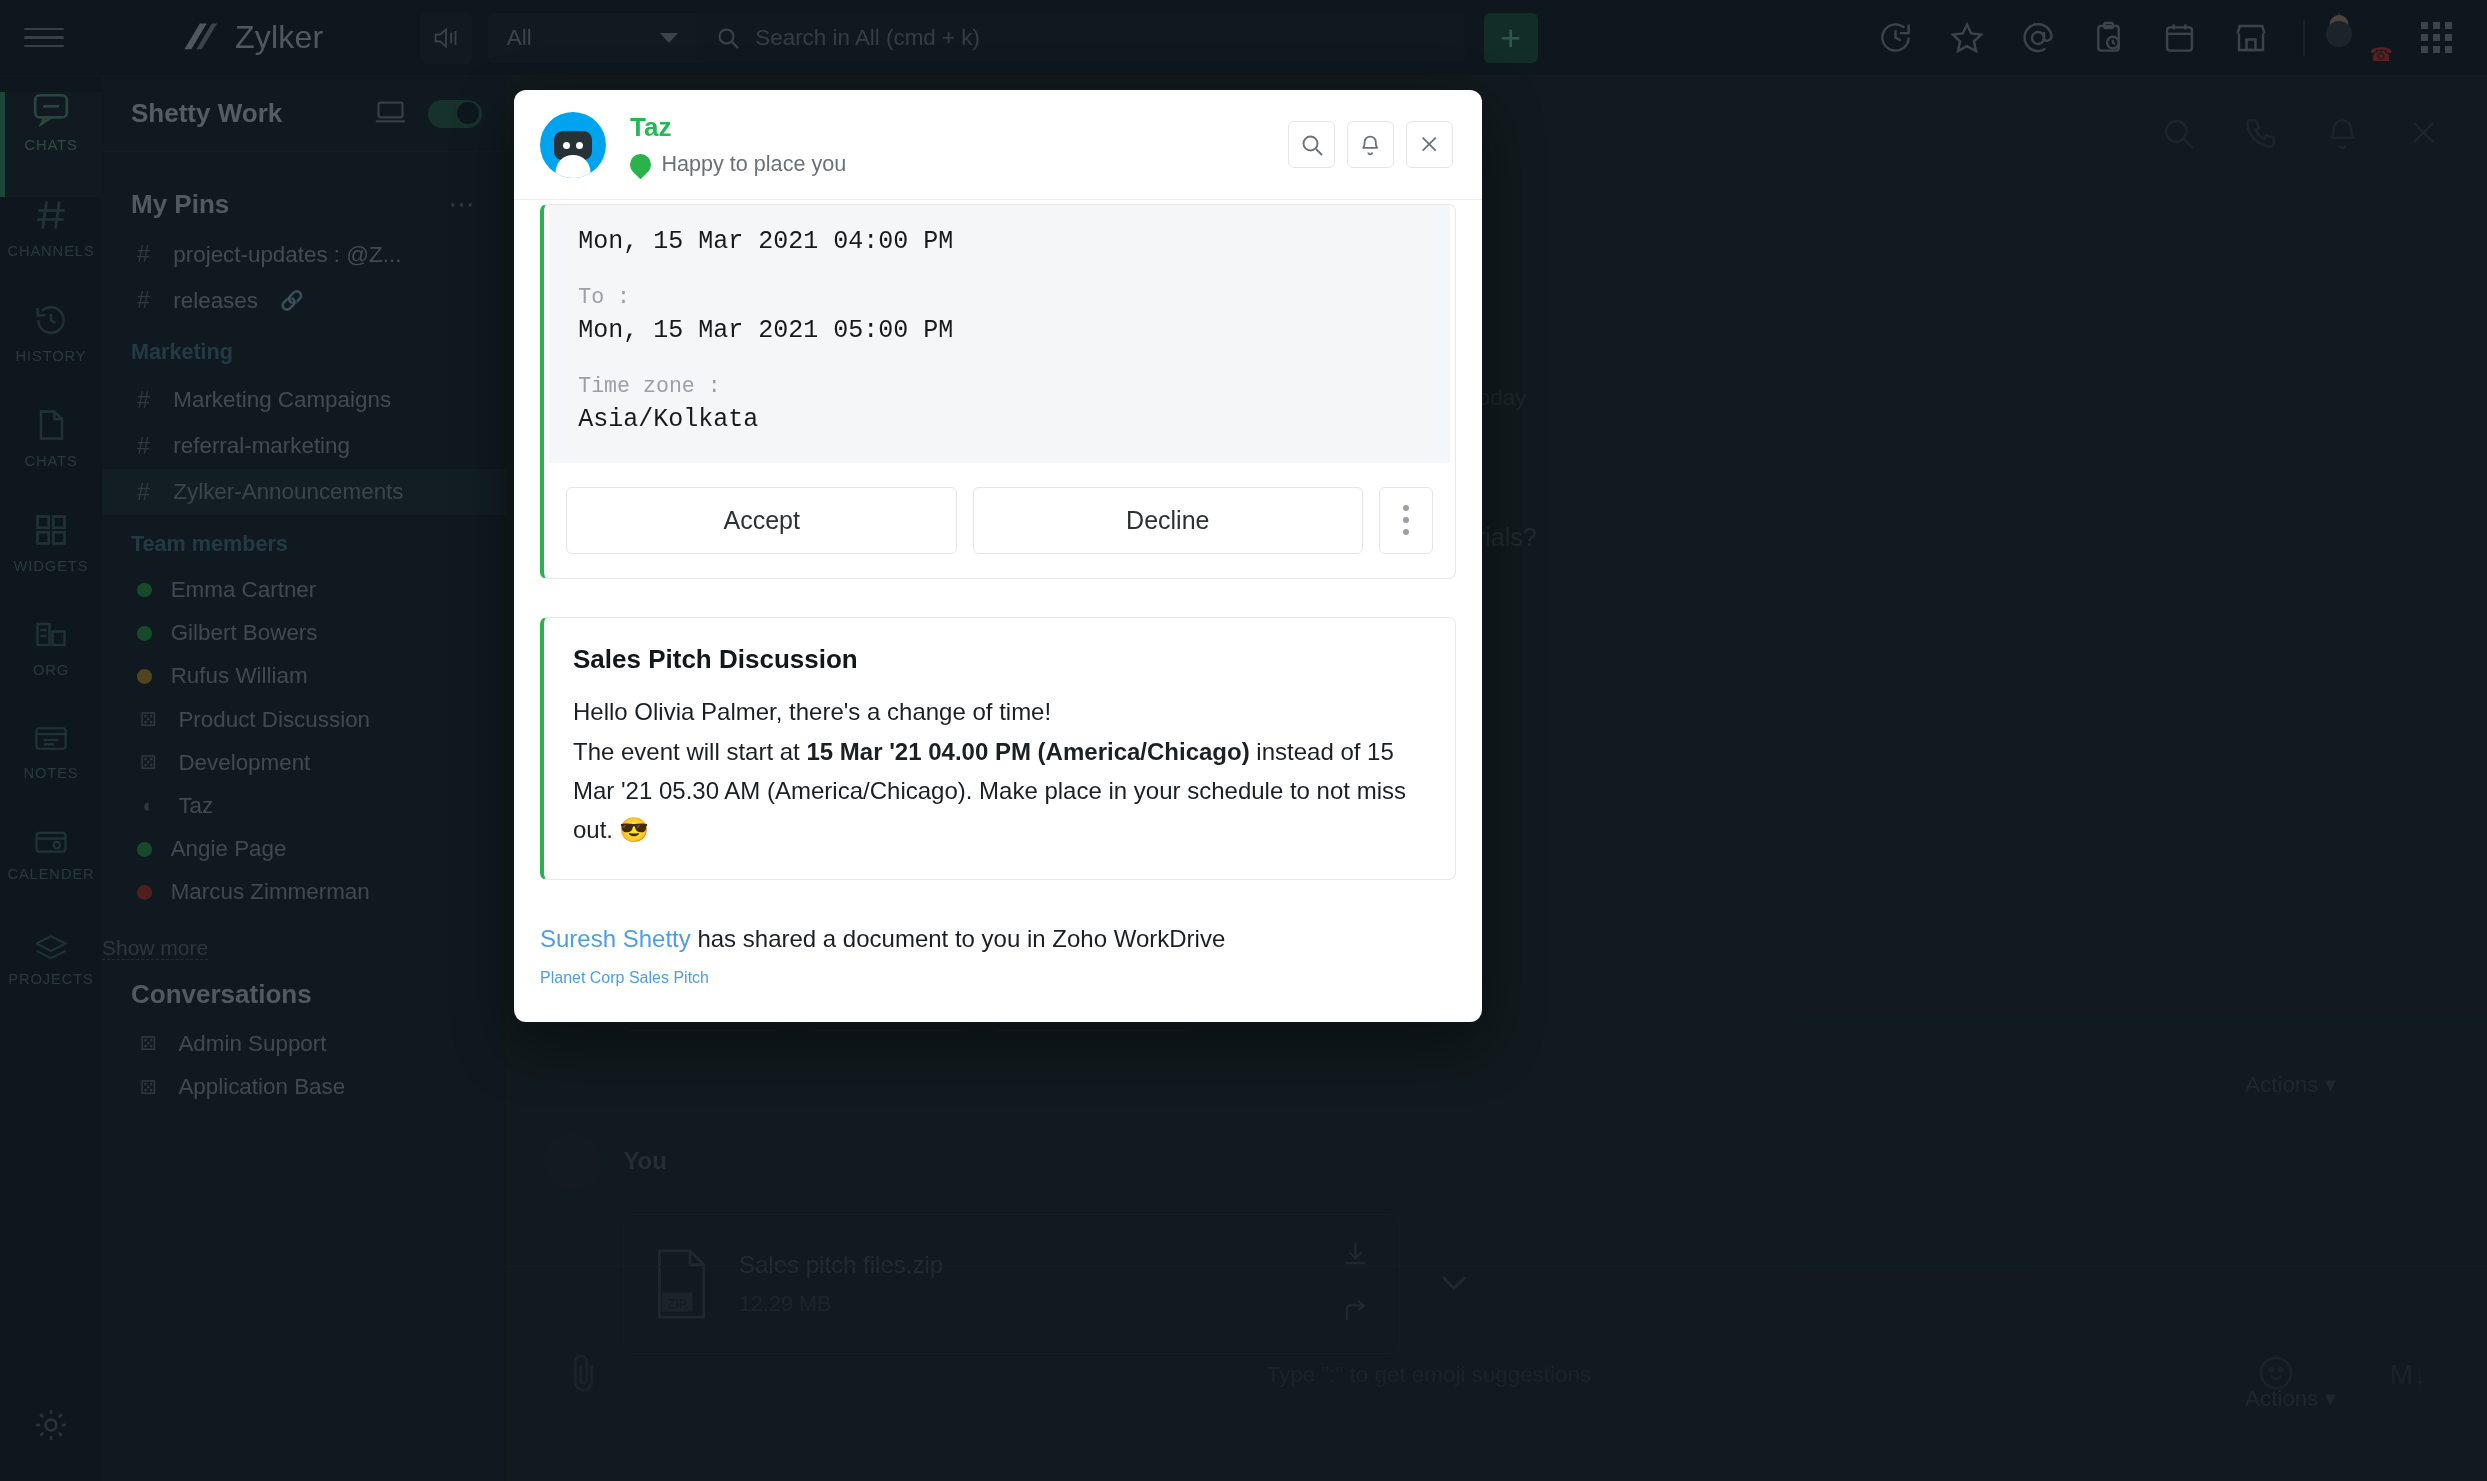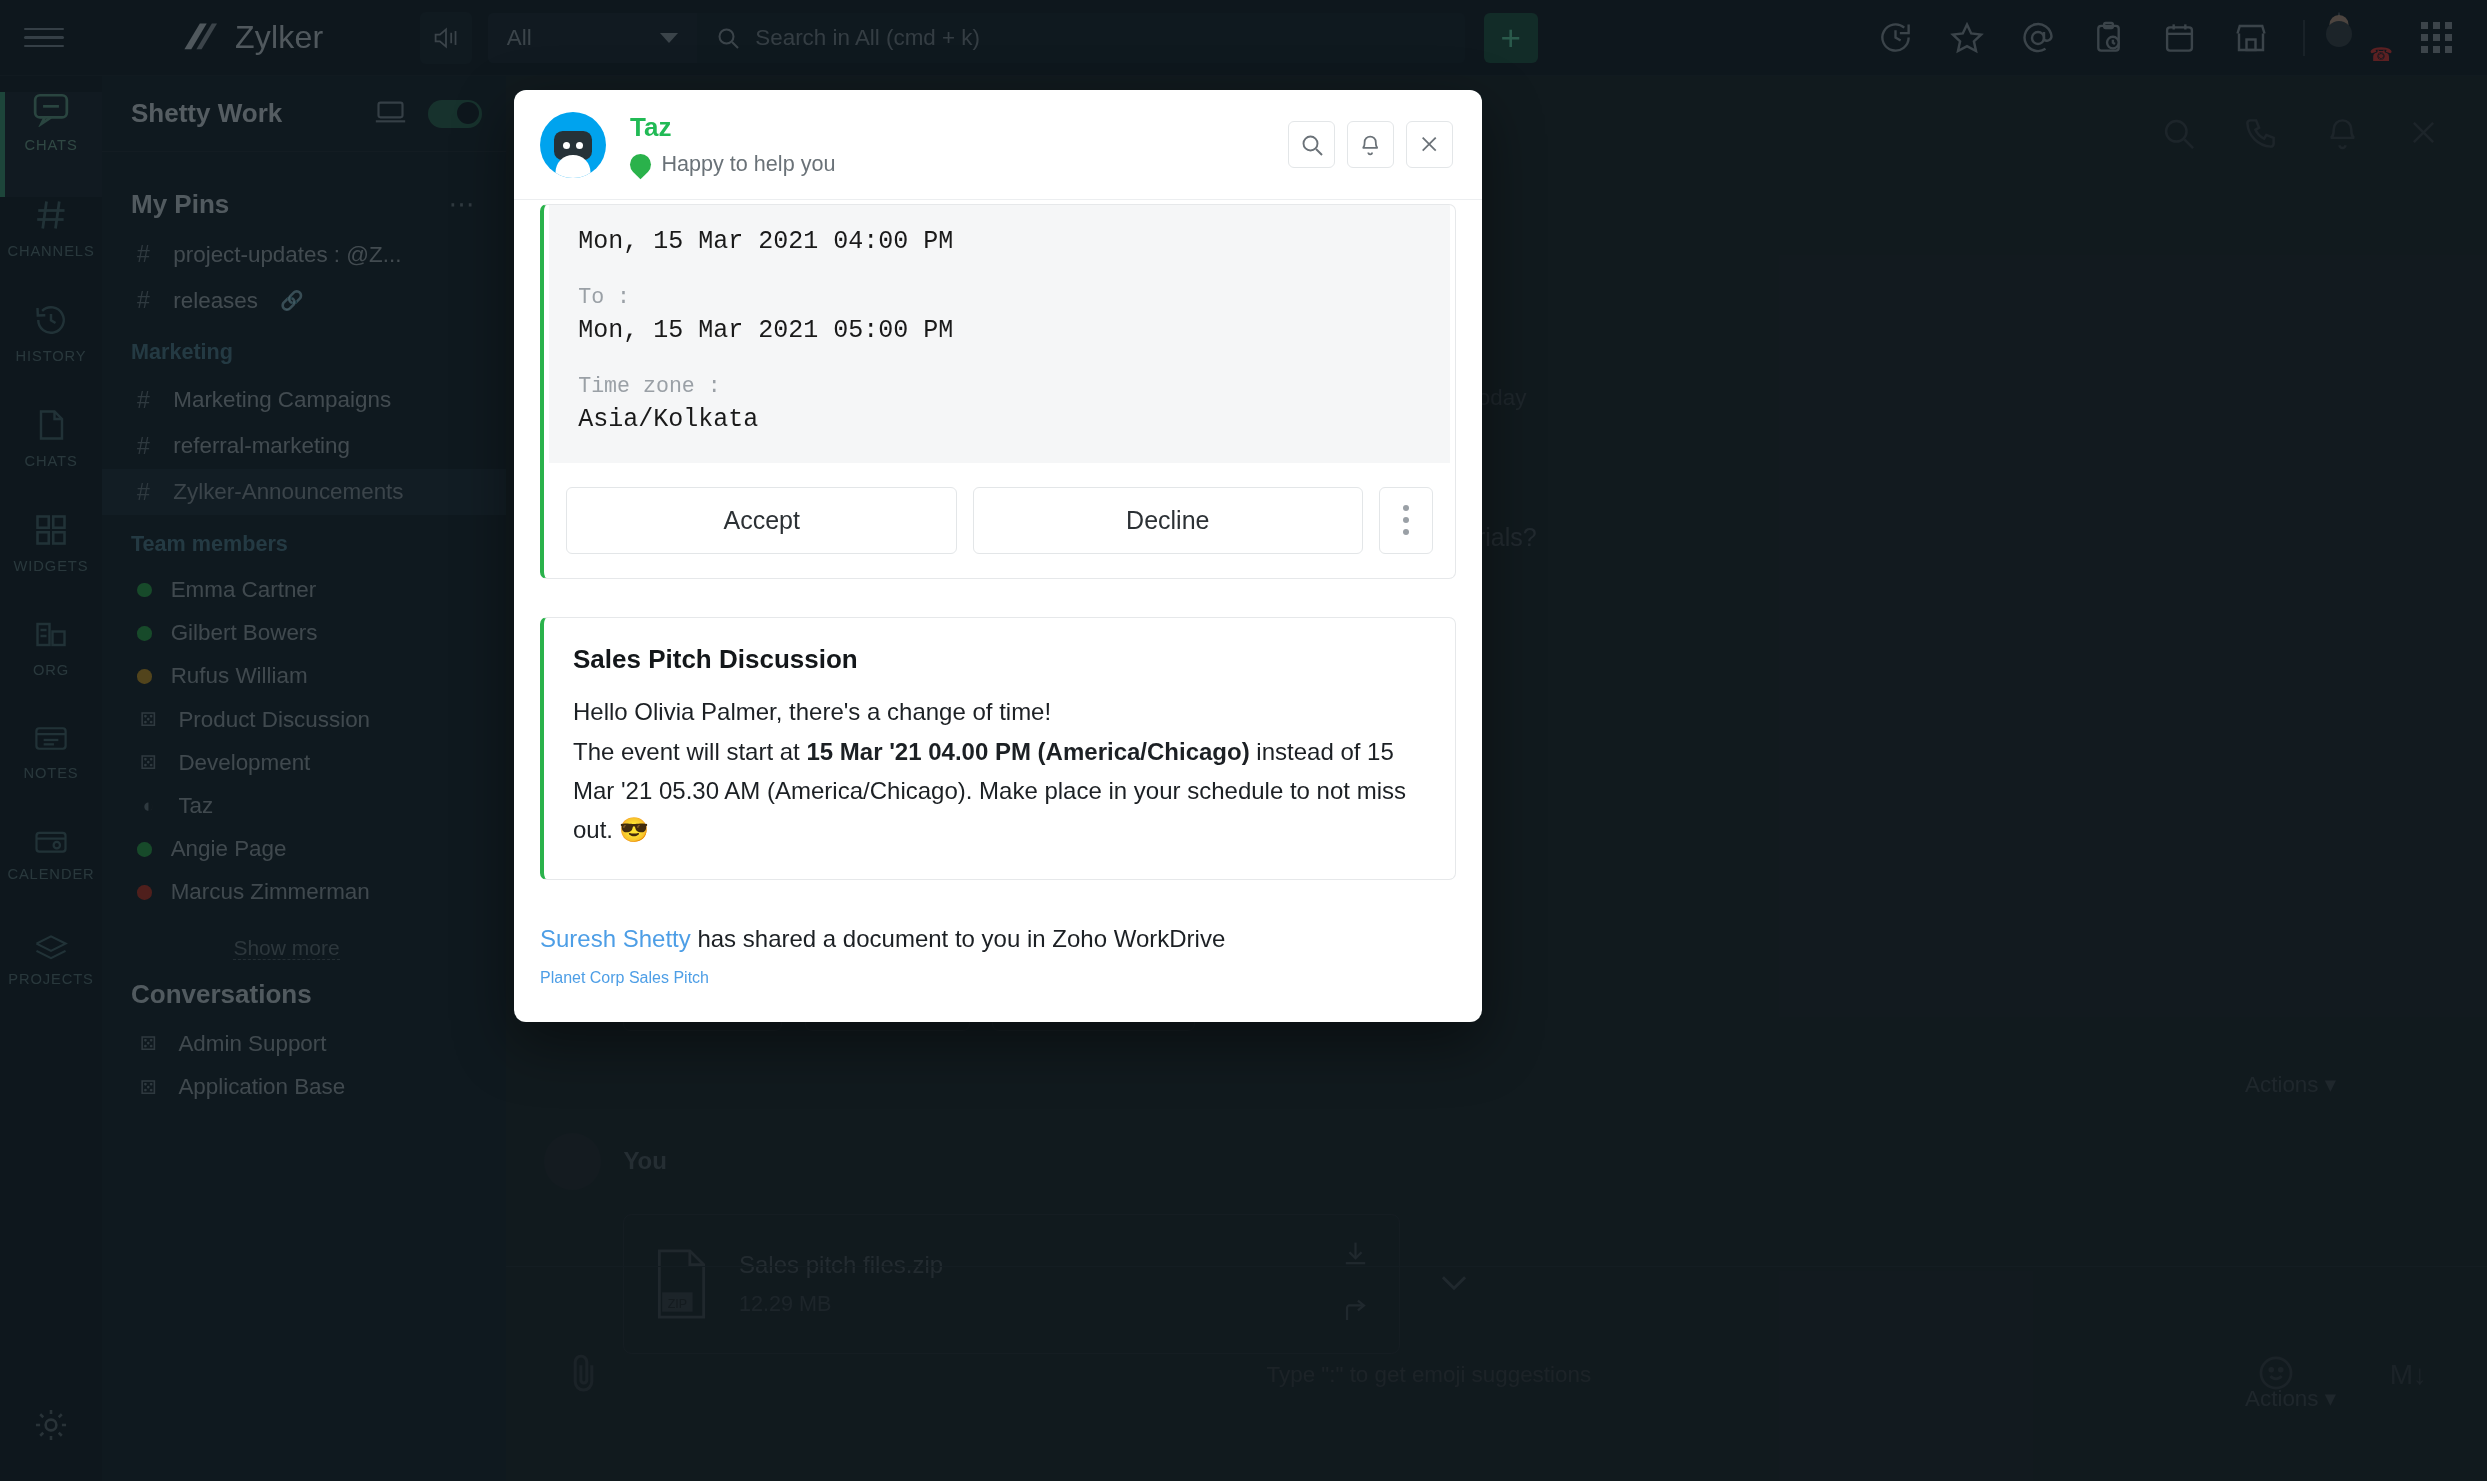--- a/index.html
+++ b/index.html
@@ -165,21 +165,21 @@
   .ch-row.active .ch-name { color: #8b99a3; }
   .ch-extra { color: #6b7b86; font-size: 19px; margin-left: 5.2px; }
   .mem-row {
     display: flex; align-items: center; gap: 19px;
     padding: 8.6px 29px 8.6px 35px; cursor: pointer;
   }
   .dot { width: 14.7px; height: 14.7px; border-radius: 50%; flex: none; }
   .mem-name { color: #98a6af; font-size: 22.4px; }
   .grp-ico { width: 22.4px; color: #6b7b86; font-size: 19px; flex: none; text-align:center; }
   .showmore {
-    text-align: center; padding: 22.4px 35px 3.5px 0;
+    text-align: left; padding: 22.4px 35px 3.5px 0;
   }
   .showmore span {
     color: #66767f; font-size: 21px; border-bottom: 0.9px dashed #4d5c66; cursor: pointer;
   }
 
   
   .main {
     position: absolute; top: 76px; left: 506px;
     width: 1981px; height: 1406px;
     background: #1f2a31;
@@ -858,21 +858,21 @@
 
     <div class="modal-head">
       <span class="bot-av">
         <span class="bot-face"></span>
           <span class="bot-body"></span>
       </span>
       <span>
         <div class="bot-name">Taz</div>
         <div class="bot-status">
           <span class="leaf"></span>
-          <span>Happy to help you</span>
+          <span>Happy to place you</span>
         </div>
       </span>
       <span class="modal-head-btns">
         <span class="mhbtn">
           <svg width="24" height="24" viewBox="0 0 24 24" fill="none" stroke="#6b7278" stroke-width="1.9">
             <circle cx="10.5" cy="10.5" r="7"></circle>
               <line x1="16" y1="16" x2="22" y2="22"></line>
           </svg>
         </span>
         <span class="mhbtn">

